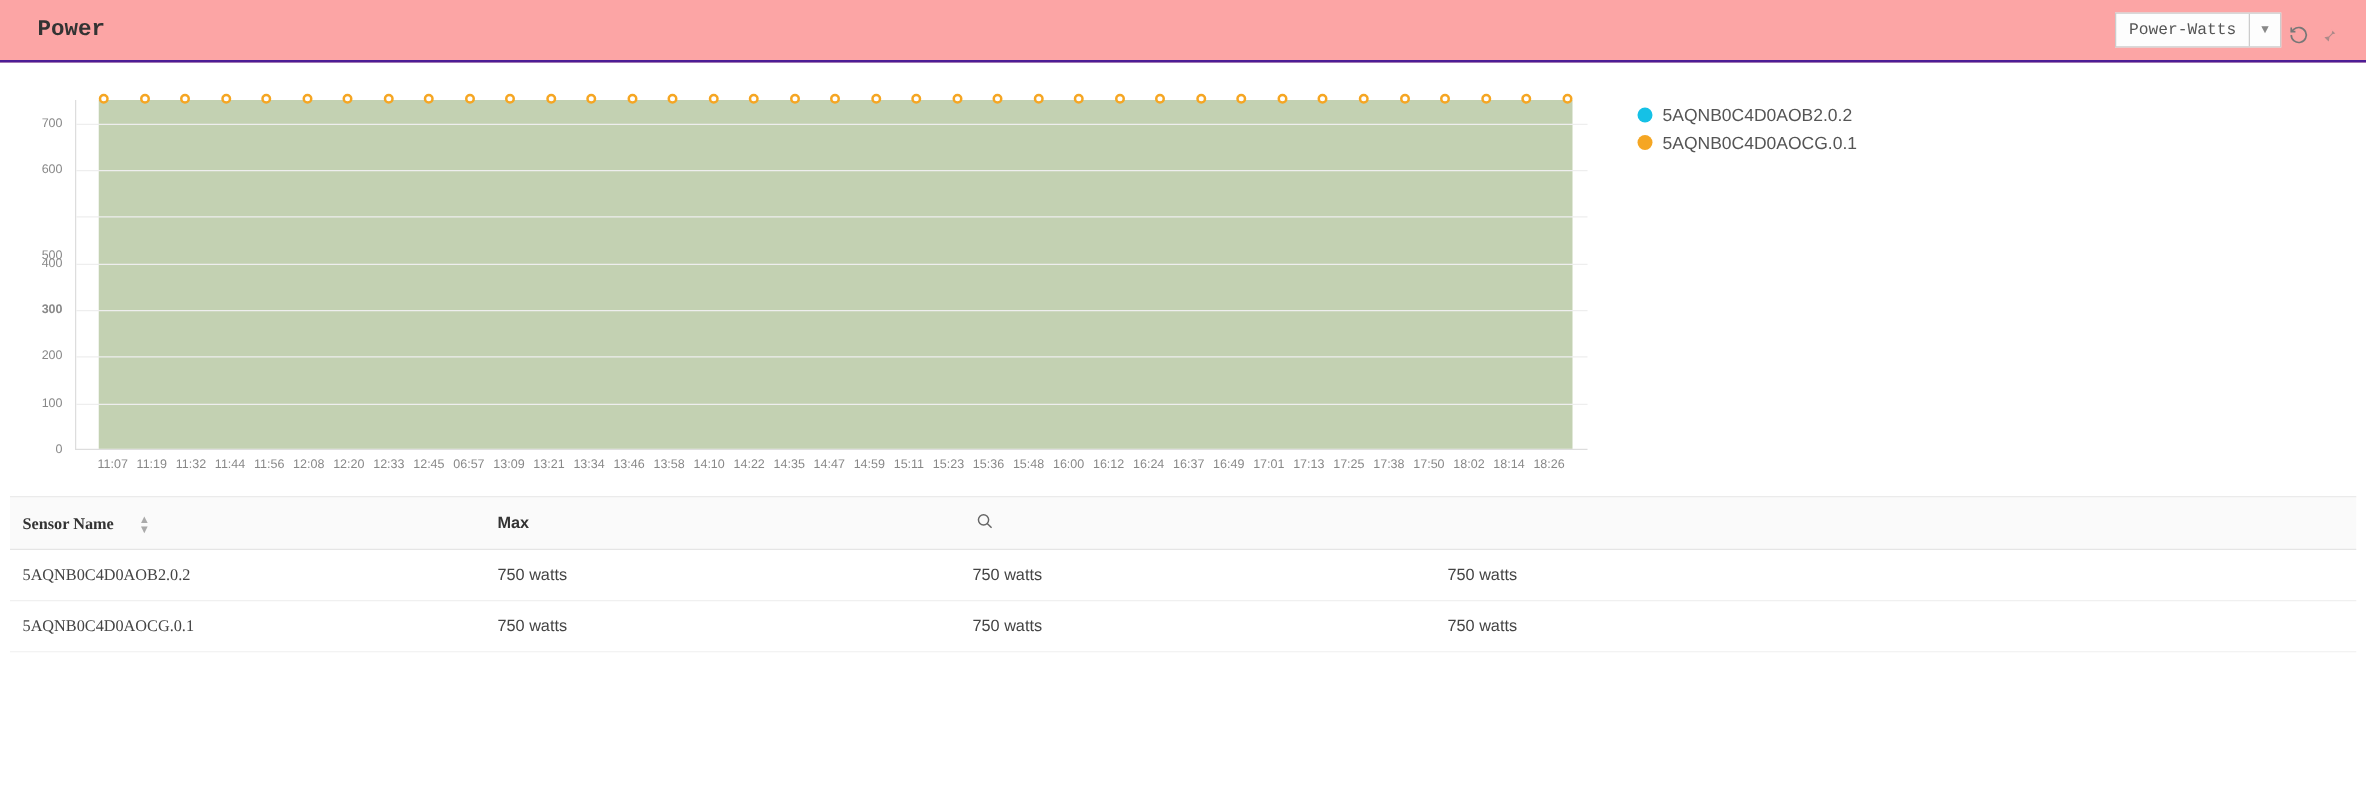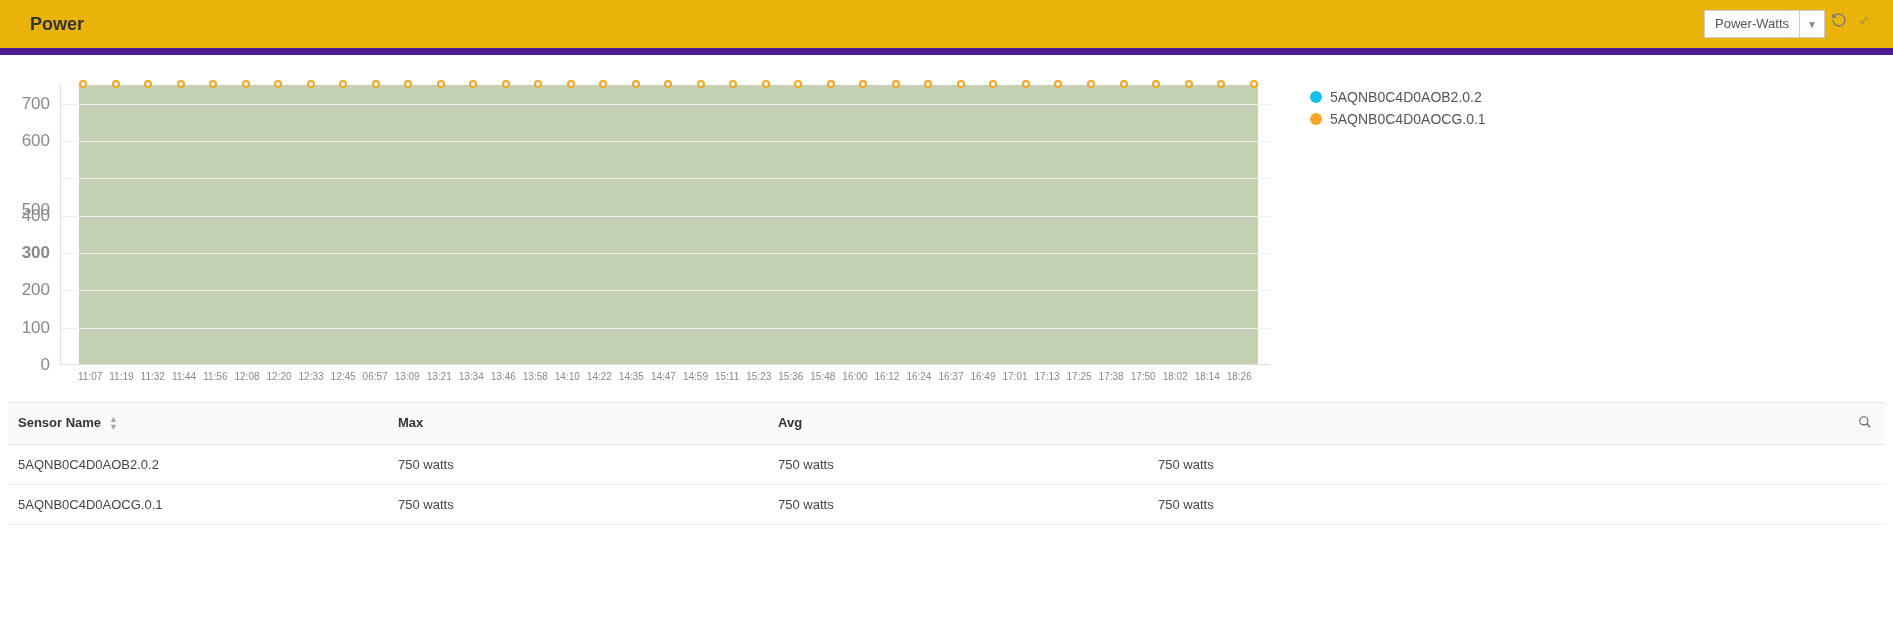--- a/index.html
+++ b/index.html
@@ -7,33 +7,34 @@
     font-family: -apple-system, "Segoe UI", Helvetica, Arial, sans-serif;
     font-size: 13px;
     color: #333;
     background: #fff;
     width: 1893px;
   }
   .header {
     display: flex;
     align-items: center;
     justify-content: space-between;
-    background: #eab308;
-    border-bottom: 7px solid #4c1d95;
+    background: #fca5a5;
+    border-bottom: 2px solid #4c1d95;
     padding: 10px 20px;
+    font-family: Liberation Mono, monospace;
   }
   .header-title {
     font-size: 18px;
     font-weight: 600;
     color: #333;
     padding-left: 10px;
   }
   .header-controls {
     display: flex;
-    align-items: flex-start;
+    align-items: flex-end;
     gap: 4px;
   }
   .select-box {
     display: inline-flex;
     align-items: center;
     border: 1px solid #ccc;
     background: #fdfdfd;
     height: 28px;
     font-size: 13px;
     color: #555;
@@ -69,21 +70,21 @@
   .y-axis {
     position: absolute;
     left: 0;
     top: 0;
     width: 46px;
     height: 280px;
   }
   .y-tick {
     position: absolute;
     right: 6px;
-    font-size: 17px;
+    font-size: 10px;
     color: #888;
     transform: translateY(-50%);
   }
   .plot {
     margin-left: 50px;
     position: relative;
     height: 280px;
     border-left: 1px solid #ddd;
     border-bottom: 1px solid #ddd;
   }
@@ -152,21 +153,21 @@
     display: flex;
     background: #fafafa;
     border-bottom: 1px solid #e5e5e5;
     font-weight: 600;
     color: #333;
     font-size: 13px;
   }
   .col {
     padding: 12px 10px;
   }
-  .col-name { flex: 0 0 380px; display:flex; gap:8px;}
+  .col-name { flex: 0 0 380px; display:flex; align-items:center; gap:20px;font-family:Liberation Serif, serif;}
   .col-min  { flex: 0 0 380px; }
   .col-max  { flex: 0 0 380px; }
   .col-avg  { flex: 1; }
   .col-search { flex: 0 0 40px; text-align:center; color:#666;}
   .sort-icon { font-size: 9px; color:#aaa; line-height:8px;}
   .trow {
     display: flex;
     border-bottom: 1px solid #f0f0f0;
     font-size: 13px;
     color: #444;
@@ -309,21 +310,20 @@
     </div>
 </div>
 
 <div class="table">
   <div class="thead">
     <div class="col col-name">
       <span>Sensor Name</span>
       <span class="sort-icon">▲<br>▼</span>
     </div>
     <div class="col col-max">Max</div>
-    <div class="col col-avg">Avg</div>
     <div class="col col-search">
       <svg width="14" height="14" viewBox="0 0 24 24" fill="none" stroke="currentColor" stroke-width="2">
           <circle cx="10" cy="10" r="7"></circle>
           <line x1="21" y1="21" x2="15" y2="15"></line>
         </svg>
     </div>
   </div>
   <div id="tbody">
       <div class="trow">
         <div class="col col-name">5AQNB0C4D0AOB2.0.2</div>

